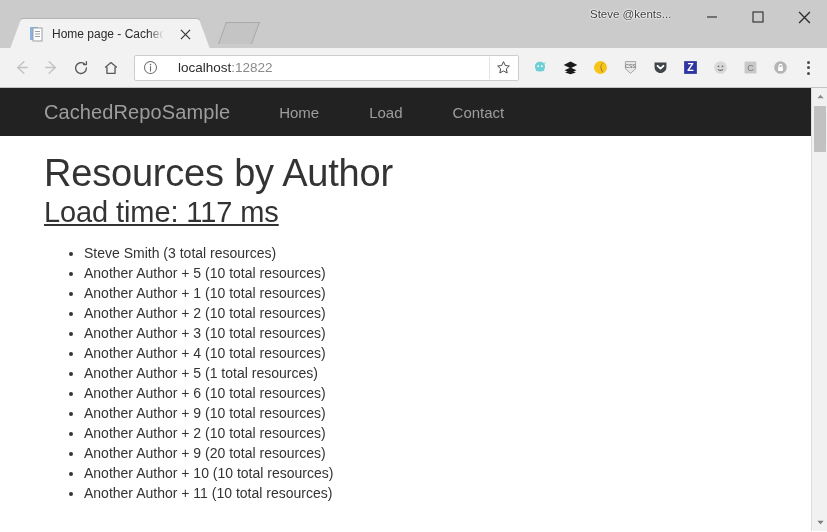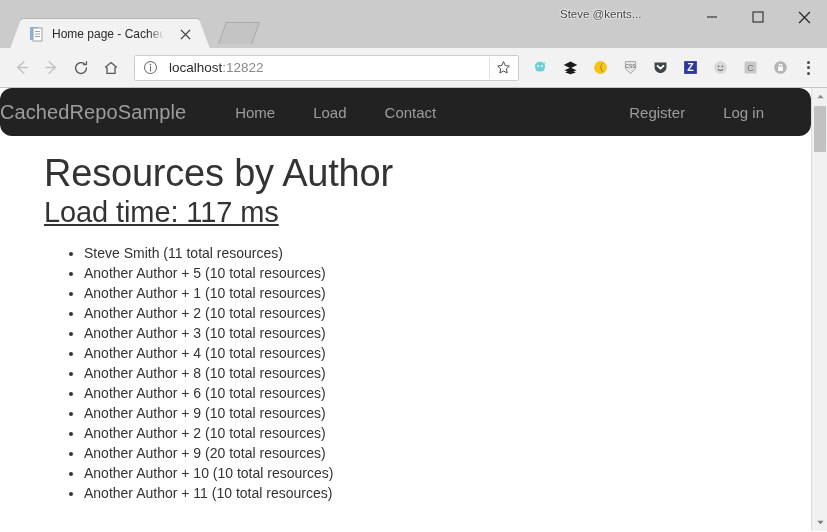--- a/index.html
+++ b/index.html
@@ -10,21 +10,21 @@
     background: #ffffff;
   }
   .browser { width: 827px; height: 532px; position: relative; background: #fff; }
 
   
   .titlebar {
     height: 48px; background: #cbcbcb;
     position: relative;
   }
   .profile-chip {
-    position: absolute; top: 8px; left: 560px;
+    position: absolute; top: 8px; left: 590px;
     font-size: 11.5px; color: #3c3c3c;
     text-shadow: 0 0 2px #fff, 0 0 2px #fff, 0 0 2px #fff;
     white-space: nowrap;
   }
   .winbtns { position: absolute; top: 0; right: 0; height: 34px; display: flex; }
   .winbtn {
     width: 46px; height: 34px; display: flex; align-items: center; justify-content: center;
     color: #2b2b2b;
   }
   .winbtn svg { display: block; }
@@ -76,45 +76,45 @@
   .navbtn.disabled { color: #c2c2c2; }
   .navbtn.enabled { color: #5a5a5a; }
 
   .omnibox {
     flex: 1; height: 26px; margin: 0 6px 0 8px;
     background: #fff; border: 1px solid #cdcdcd; border-radius: 2px;
     display: flex; align-items: center; padding: 0 2px 0 8px;
     position: relative;
   }
   .info-icon { width: 15px; height: 15px; flex: none; color: #6c6c6c; }
-  .url { font-size: 13.5px; margin-left: 11px; white-space: nowrap; }
+  .url { font-size: 13.5px; margin-left: 20px; white-space: nowrap; }
   .url .host { color: #2b2b2b; }
   .url .port { color: #8a8a8a; }
   .star-btn {
     position: absolute; right: 1px; top: 1px; width: 28px; height: 22px;
     display: flex; align-items: center; justify-content: center;
     border-left: 1px solid #e3e3e3; color: #444;
   }
 
   .ext-icons { display: flex; align-items: center; gap: 0; }
   .ext { width: 30px; height: 30px; display: flex; align-items: center; justify-content: center; }
   .menu-dots { width: 26px; height: 30px; display: flex; flex-direction: column;
     align-items: center; justify-content: center; gap: 2.5px; }
   .menu-dots i { width: 3px; height: 3px; background: #4a4a4a; border-radius: 50%; display: block; }
 
   
   .viewport { position: relative; height: 443px; background: #fff; overflow: hidden; }
   .page { width: 811px; height: 443px; overflow: hidden; }
 
   .navbar {
     height: 48px; background: #222222;
-    display: flex; align-items: center; padding-right: 28px; border-radius: 12px;
+    display: flex; align-items: center; padding-left: 44px; padding-right: 28px;
   }
   .brand { color: #9d9d9d; font-size: 20px; letter-spacing: .1px; }
-  .nav-links { display: flex; margin-left: 30px; gap: 0; }
+  .nav-links { display: flex; margin-left: 30px; gap: 12px; }
   .nav-link { color: #9d9d9d; font-size: 15px; padding: 0 19px; }
   .nav-right { margin-left: auto; display: flex; }
   .nav-right .nav-link { padding: 0 19px; }
 
   .content { padding: 16px 44px 0 44px; }
   h1 {
     font-size: 38px; font-weight: normal; color: #333;
     letter-spacing: -.2px; line-height: 1.15;
   }
   h2 {
@@ -301,37 +301,33 @@
   <div class="viewport">
     <div class="page">
 
       <div class="navbar">
         <span class="brand">CachedRepoSample</span>
         <div class="nav-links">
           <a class="nav-link">Home</a>
           <a class="nav-link">Load</a>
           <a class="nav-link">Contact</a>
         </div>
-        <div class="nav-right">
-          <a class="nav-link">Register</a>
-          <a class="nav-link">Log in</a>
-        </div>
       </div>
 
       <div class="content">
         <h1>Resources by Author</h1>
         <h2>Load time: 117 ms</h2>
         <ul class="authors" id="authors-list">
-            <li>Steve Smith (11 total resources)</li>
+            <li>Steve Smith (3 total resources)</li>
             <li>Another Author + 5 (10 total resources)</li>
             <li>Another Author + 1 (10 total resources)</li>
             <li>Another Author + 2 (10 total resources)</li>
             <li>Another Author + 3 (10 total resources)</li>
             <li>Another Author + 4 (10 total resources)</li>
-            <li>Another Author + 8 (10 total resources)</li>
+            <li>Another Author + 5 (1 total resources)</li>
             <li>Another Author + 6 (10 total resources)</li>
             <li>Another Author + 9 (10 total resources)</li>
             <li>Another Author + 2 (10 total resources)</li>
             <li>Another Author + 9 (20 total resources)</li>
             <li>Another Author + 10 (10 total resources)</li>
             <li>Another Author + 11 (10 total resources)</li>
           </ul>
       </div>
 
     </div>

